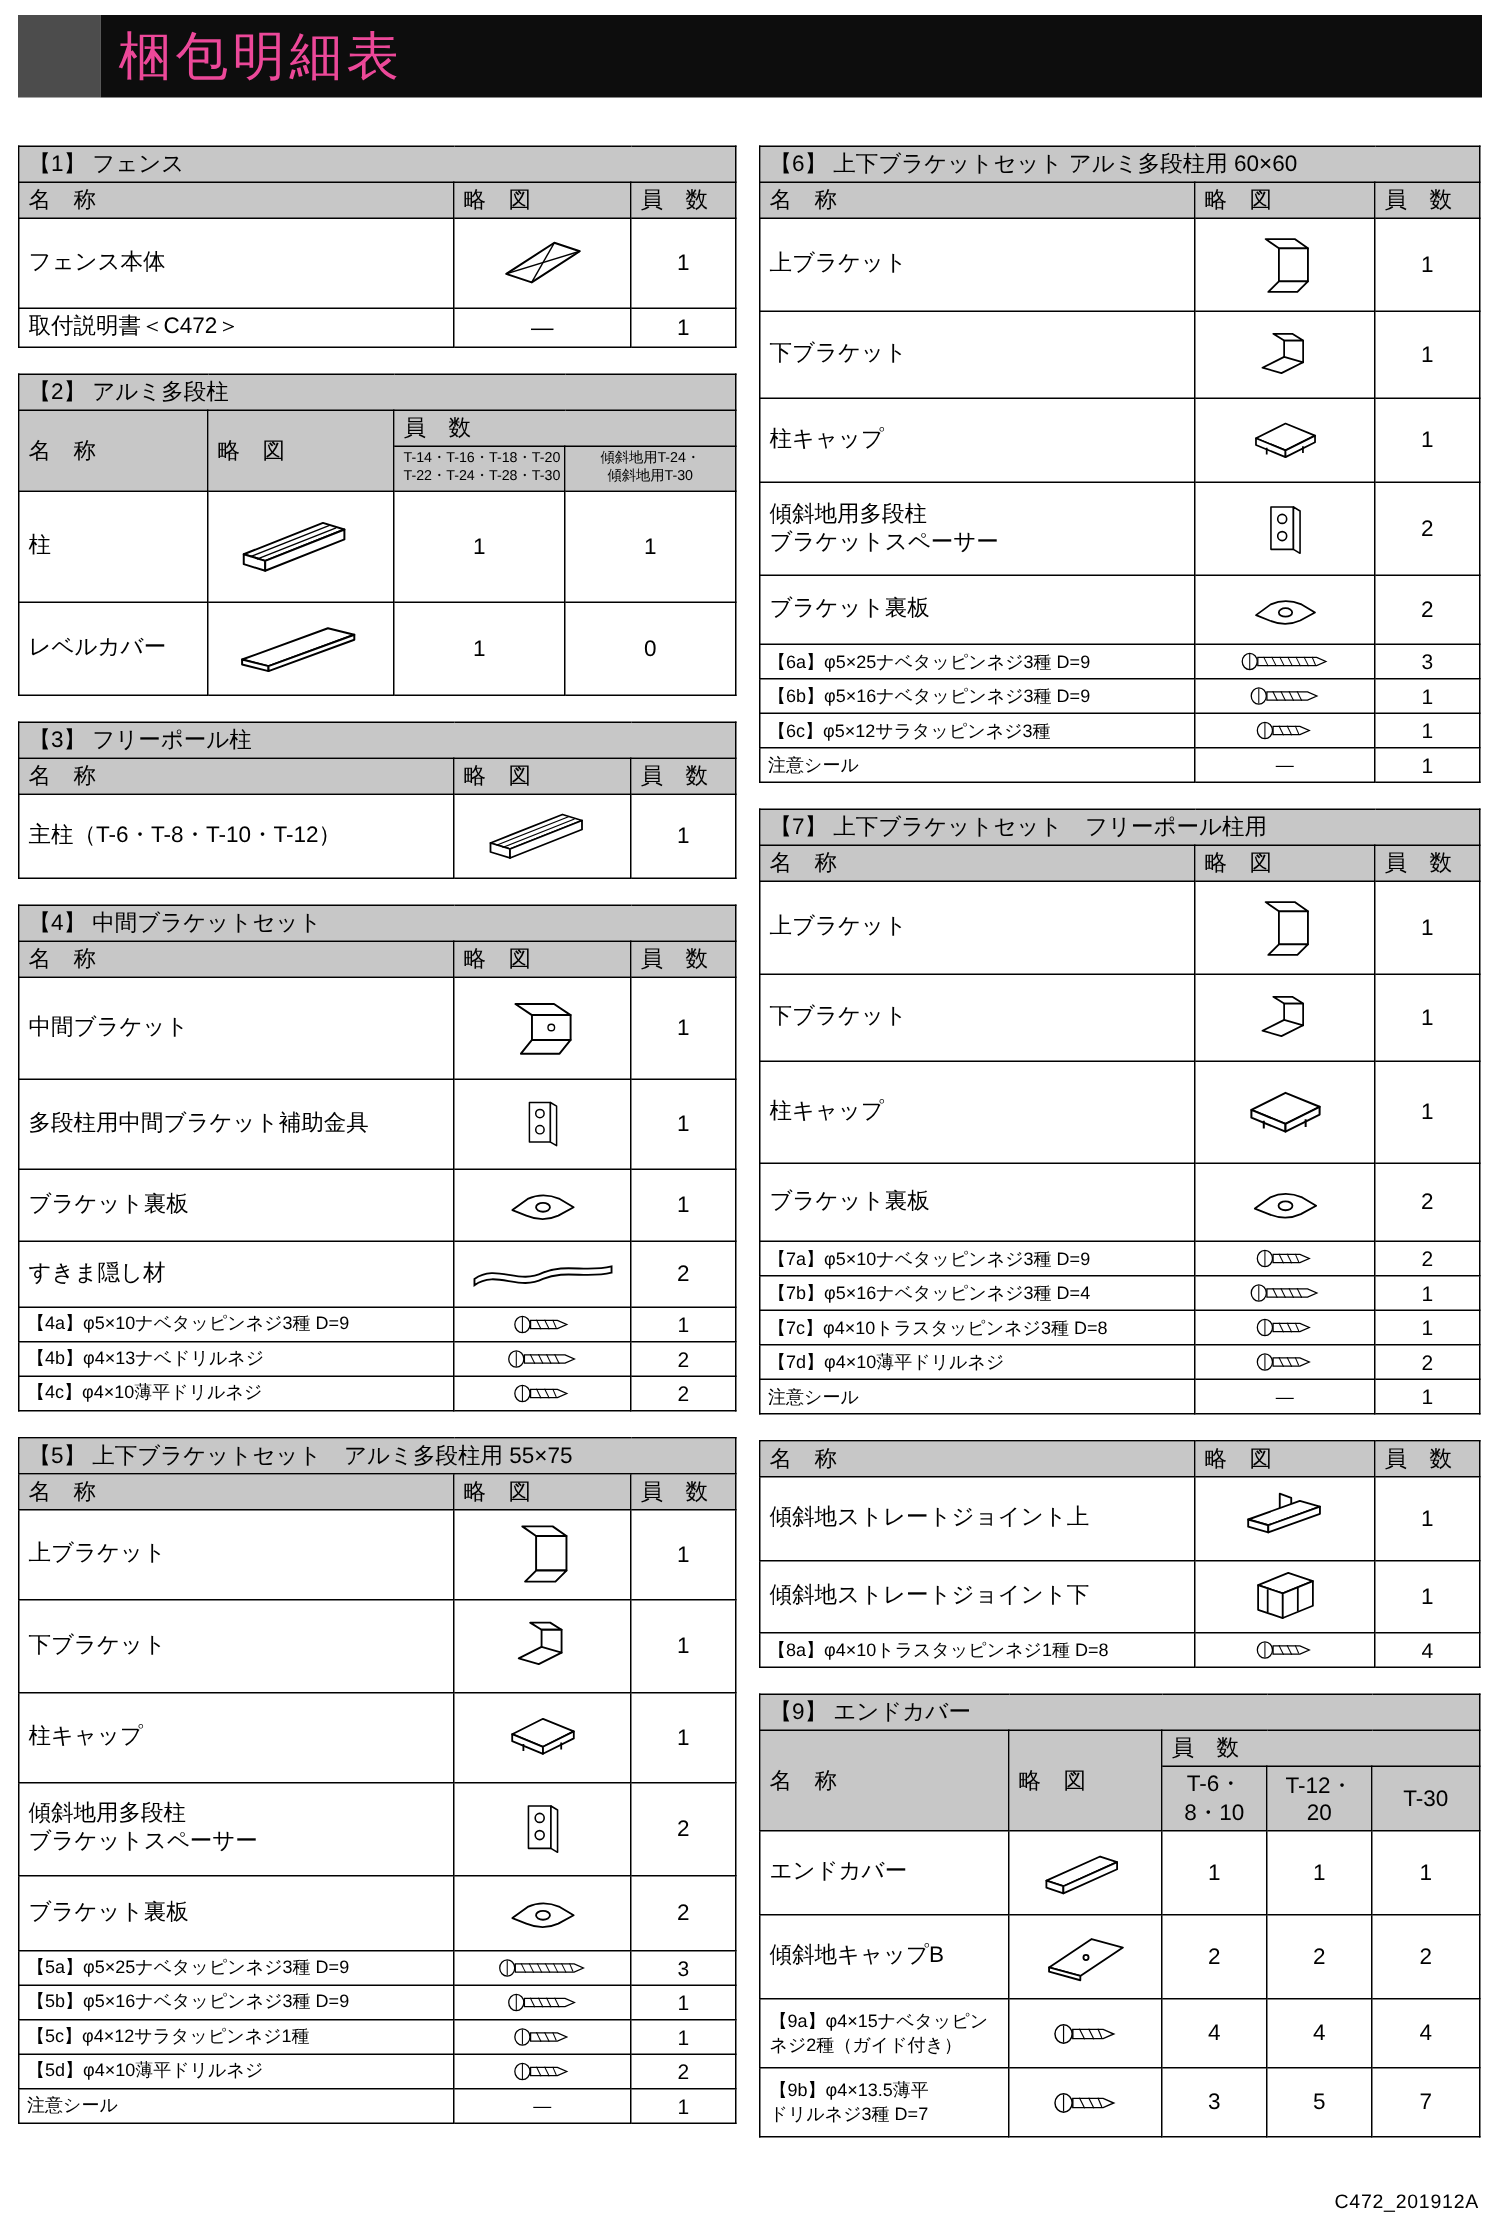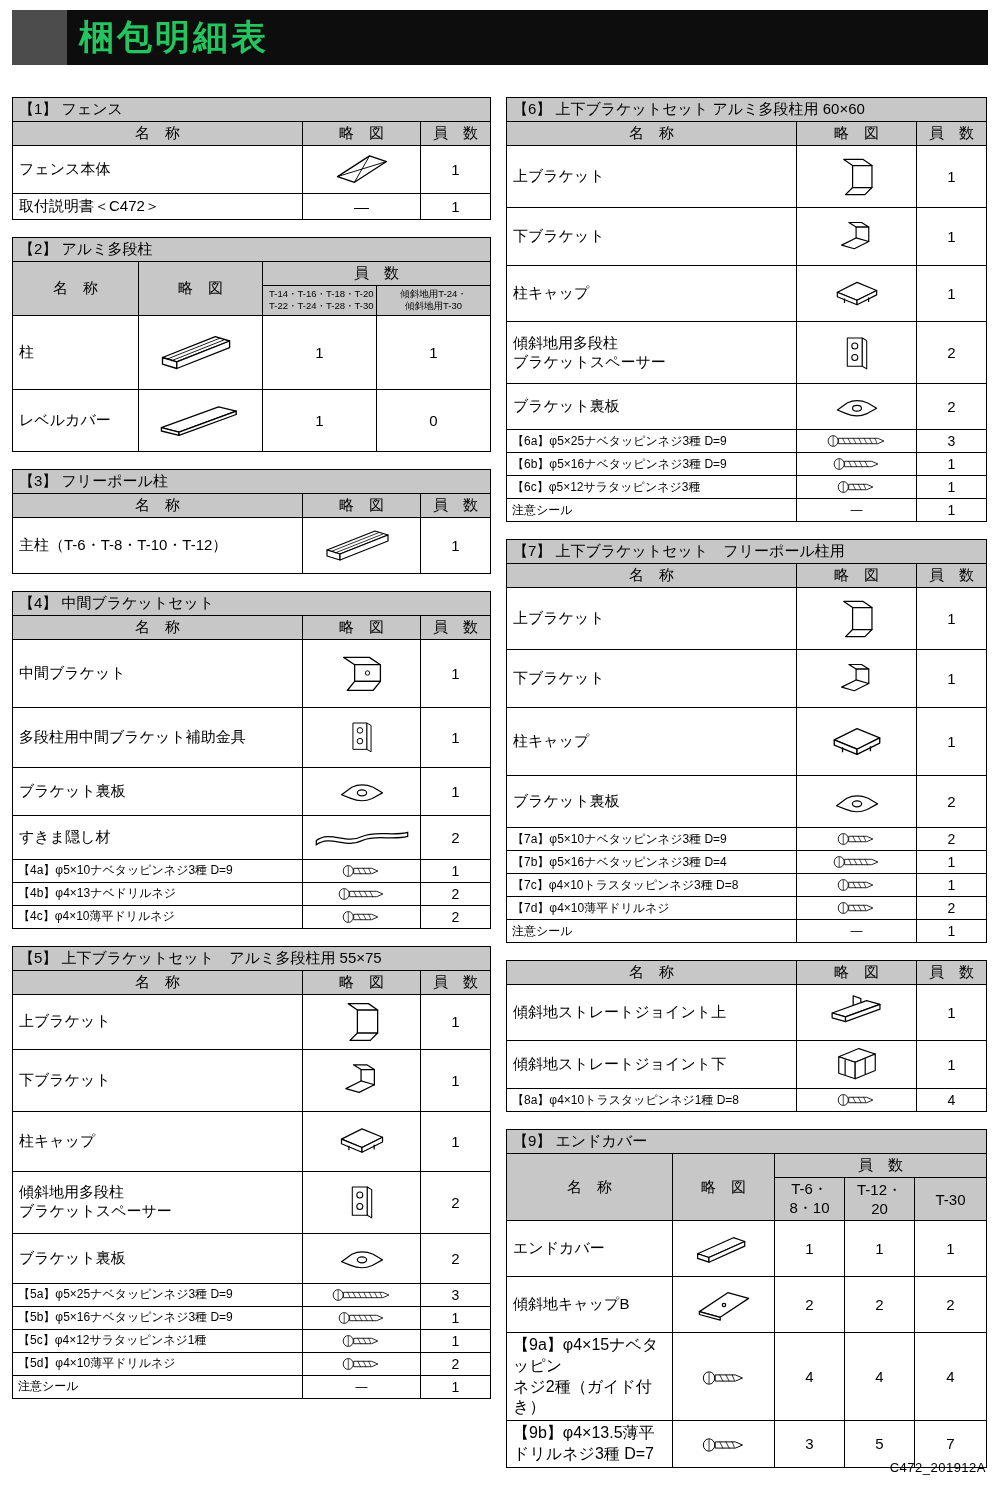--- a/index.html
+++ b/index.html
@@ -2,42 +2,42 @@
 <html><head>
 <meta charset="utf-8">
 <style>
   *{box-sizing:border-box;margin:0;padding:0}
   html,body{background:#fff}
   body{width:1000px;height:1491px;position:relative;font-family:"Liberation Sans","DejaVu Sans",sans-serif;color:#000}
   .page{padding:10px 12px 0 12px}
   .masthead{display:flex;height:55px;margin-bottom:32px}
   .masthead .corner{width:55px;background:#4c4c4c}
   .masthead .bar{flex:1;background:#0d0d0d;display:flex;align-items:center;padding-left:12px}
-  .masthead .title{color:#22c55e;font-size:35px;font-weight:700;letter-spacing:3px}
+  .masthead .title{color:#ec4899;font-size:35px;font-weight:400;letter-spacing:3px}
   .cols{display:flex;gap:16px;align-items:flex-start}
   .col{display:flex;flex-direction:column;gap:17px}
   table.pt{border-collapse:collapse;table-layout:fixed}
   table.pt td{border:1px solid #000;font-size:15px;padding:2px 6px;vertical-align:middle;overflow:hidden}
   td.tt{background:#c7c7c7;height:23px;padding:2px 8px}
-  td.hd{background:#c7c7c7;text-align:center;height:23px}
+  td.hd{background:#c7c7c7;height:23px}
   td.qh{height:17px;padding:0 2px;font-size:14px}
   td.sub{background:#c7c7c7;text-align:center;padding:1px 2px;height:29px}
   td.sub span{display:block;font-size:9.5px;line-height:1.3;white-space:nowrap}
   td.q9{background:#c7c7c7;text-align:center;font-size:11px;padding:1px 2px;height:28px}
   td.nm{white-space:pre-line;line-height:1.25}
-  td.nm.sm{font-size:16px;line-height:1.3}
+  td.nm.sm{font-size:12px;line-height:1.3}
   td.dg{text-align:center;padding:1px 2px}
   td.qt{text-align:center;font-size:16px}
   tr.rxs td{height:23px;font-size:12px;padding:1px 5px}
   tr.rxs td.qt{font-size:14px}
   tr.h26 td{height:26px}  tr.h44 td{height:44px}
   tr.h46 td{height:46px}  tr.h48 td{height:48px}  tr.h50 td{height:50px}
   tr.h52 td{height:52px}  tr.h56 td{height:56px}  tr.h58 td{height:58px}
   tr.h60 td{height:60px}  tr.h62 td{height:62px}
-  tr.h66 td{height:48px}  tr.h68 td{height:68px}  tr.h74 td{height:74px}
+  tr.h66 td{height:60px}  tr.h68 td{height:68px}  tr.h74 td{height:74px}
   .ic{vertical-align:middle}
   .ftr{position:absolute;right:14px;bottom:16px;font-size:13px;letter-spacing:.5px}
 </style>
 </head>
 <body>
 
 <svg width="0" height="0" style="position:absolute" aria-hidden="true">
 <defs>
 <symbol id="ic-fence" viewBox="0 0 70 44">
         <polygon points="9,29 43,7 61,13 27,35" fill="#fff" stroke="#000" stroke-width="1.4" stroke-linejoin="round"></polygon>

